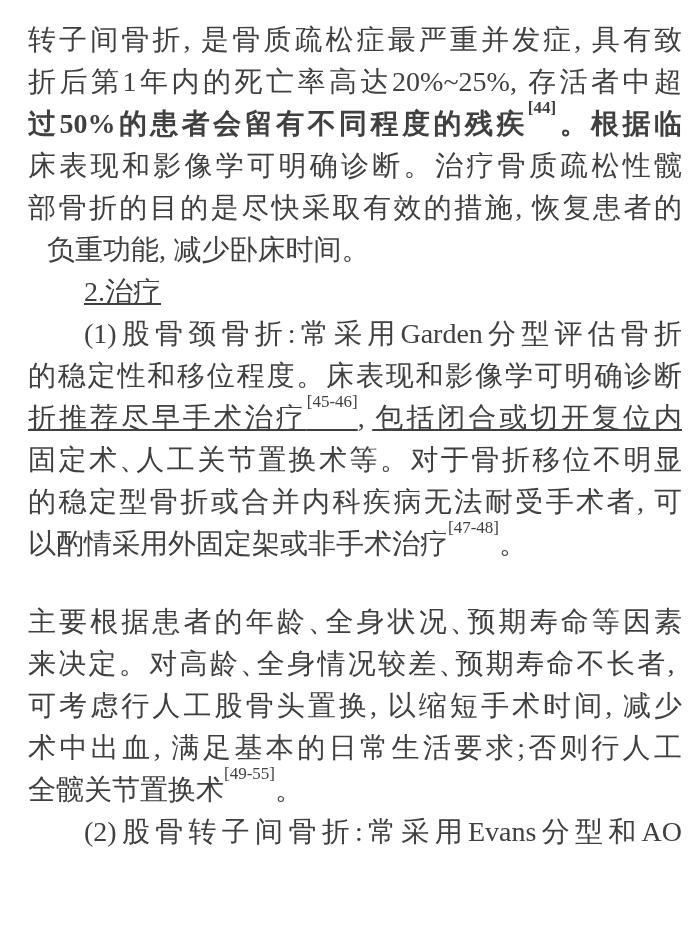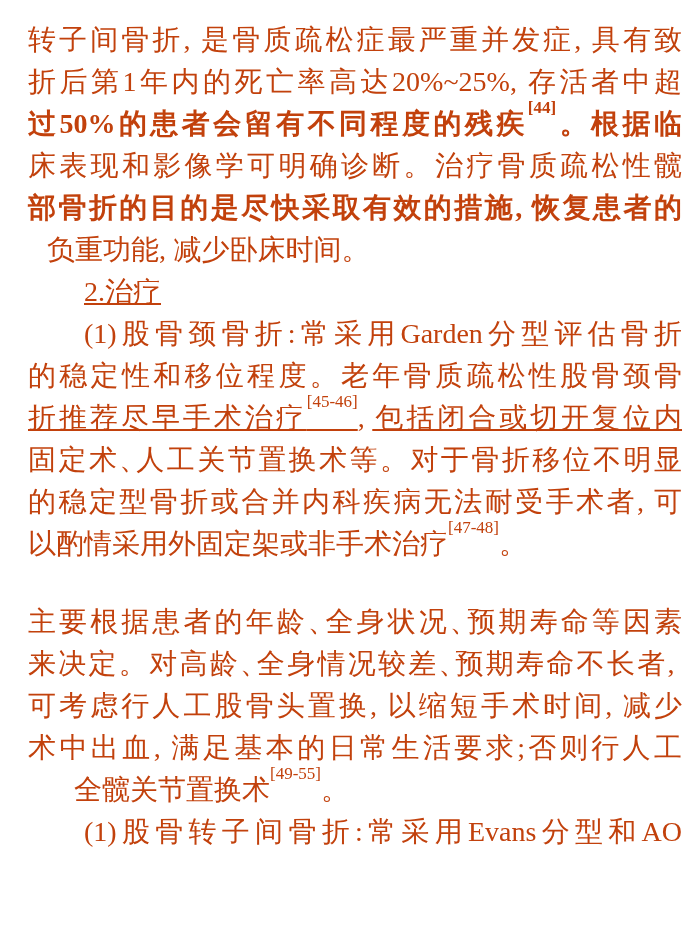--- a/index.html
+++ b/index.html
@@ -13,21 +13,21 @@
     overflow: hidden;
   }
   .page {
     box-sizing: border-box;
     width: 690px;
     height: 925px;
     padding: 19px 8px 0 28px;
     background: #ffffff;
     font-family: "Liberation Serif", "DejaVu Serif", serif;
     font-size: 28px;
-    color: #c2410c;
+    color: #404040;
   }
   .line {
     height: 42px;
     line-height: 42px;
     text-align: justify;
     letter-spacing: 0;
   }
   .line.indent {
     text-indent: 56px;
   }
@@ -47,29 +47,29 @@
 </style>
 </head>
 <body>
 
 <div class="page">
   <div>
       <div class="line" style="text-align-last: justify;">转子间骨折<span class="pn">,</span>是骨质疏松症最严重并发症<span class="pn">,</span>具有致</div>
       <div class="line" style="text-align-last: justify;">折后第1年内的死亡率高达20%~25%<span class="pn">,</span>存活者中超</div>
       <div class="line" style="text-align-last: justify; font-weight: bold;">过50%的患者会留有不同程度的残疾<sup class="cite">[44]</sup>。根据临</div>
       <div class="line" style="text-align-last: justify;">床表现和影像学可明确诊断。治疗骨质疏松性髋</div>
-      <div class="line" style="text-align-last: justify; font-weight: bold;">部骨折的目的是尽快采取有效的措施<span class="pn">,</span>恢复患者的</div>
+      <div class="line" style="text-align-last: justify;">部骨折的目的是尽快采取有效的措施<span class="pn">,</span>恢复患者的</div>
       <div class="line" style="text-align-last: left; margin-left: 19px;">负重功能<span class="pn">,</span>减少卧床时间。</div>
       <div class="line indent" style="text-align-last: left; text-decoration: underline;">2.治疗</div>
       <div class="line indent" style="text-align-last: justify;">(1)股骨颈骨折:常采用Garden分型评估骨折</div>
-      <div class="line" style="text-align-last: justify;">的稳定性和移位程度。老年骨质疏松性股骨颈骨</div>
+      <div class="line" style="text-align-last: justify;">的稳定性和移位程度。床表现和影像学可明确诊断</div>
       <div class="line" style="text-align-last: justify; text-decoration: underline;">折推荐尽早手术治疗<sup class="cite">[45-46]</sup><span class="pn">,</span>包括闭合或切开复位内</div>
       <div class="line" style="text-align-last: justify;">固定术<span class="pn">、</span>人工关节置换术等。对于骨折移位不明显</div>
       <div class="line" style="text-align-last: justify;">的稳定型骨折或合并内科疾病无法耐受手术者<span class="pn">,</span>可</div>
       <div class="line" style="text-align-last: left;">以酌情采用外固定架或非手术治疗<sup class="cite">[47-48]</sup>。</div>
       <div class="line" style="text-align-last: justify; margin-top: 36px;">主要根据患者的年龄<span class="pn">、</span>全身状况<span class="pn">、</span>预期寿命等因素</div>
       <div class="line" style="text-align-last: justify;">来决定。对高龄<span class="pn">、</span>全身情况较差<span class="pn">、</span>预期寿命不长者<span class="pn">,</span></div>
       <div class="line" style="text-align-last: justify;">可考虑行人工股骨头置换<span class="pn">,</span>以缩短手术时间<span class="pn">,</span>减少</div>
       <div class="line" style="text-align-last: justify;">术中出血<span class="pn">,</span>满足基本的日常生活要求;否则行人工</div>
-      <div class="line" style="text-align-last: left; margin-left: 46px;">全髋关节置换术<sup class="cite">[49-55]</sup>。</div>
-      <div class="line indent" style="text-align-last: justify;">(1)股骨转子间骨折:常采用Evans分型和AO</div>
+      <div class="line" style="text-align-last: left;">全髋关节置换术<sup class="cite">[49-55]</sup>。</div>
+      <div class="line indent" style="text-align-last: justify;">(2)股骨转子间骨折:常采用Evans分型和AO</div>
     </div>
 </div>
 
 </body></html>

